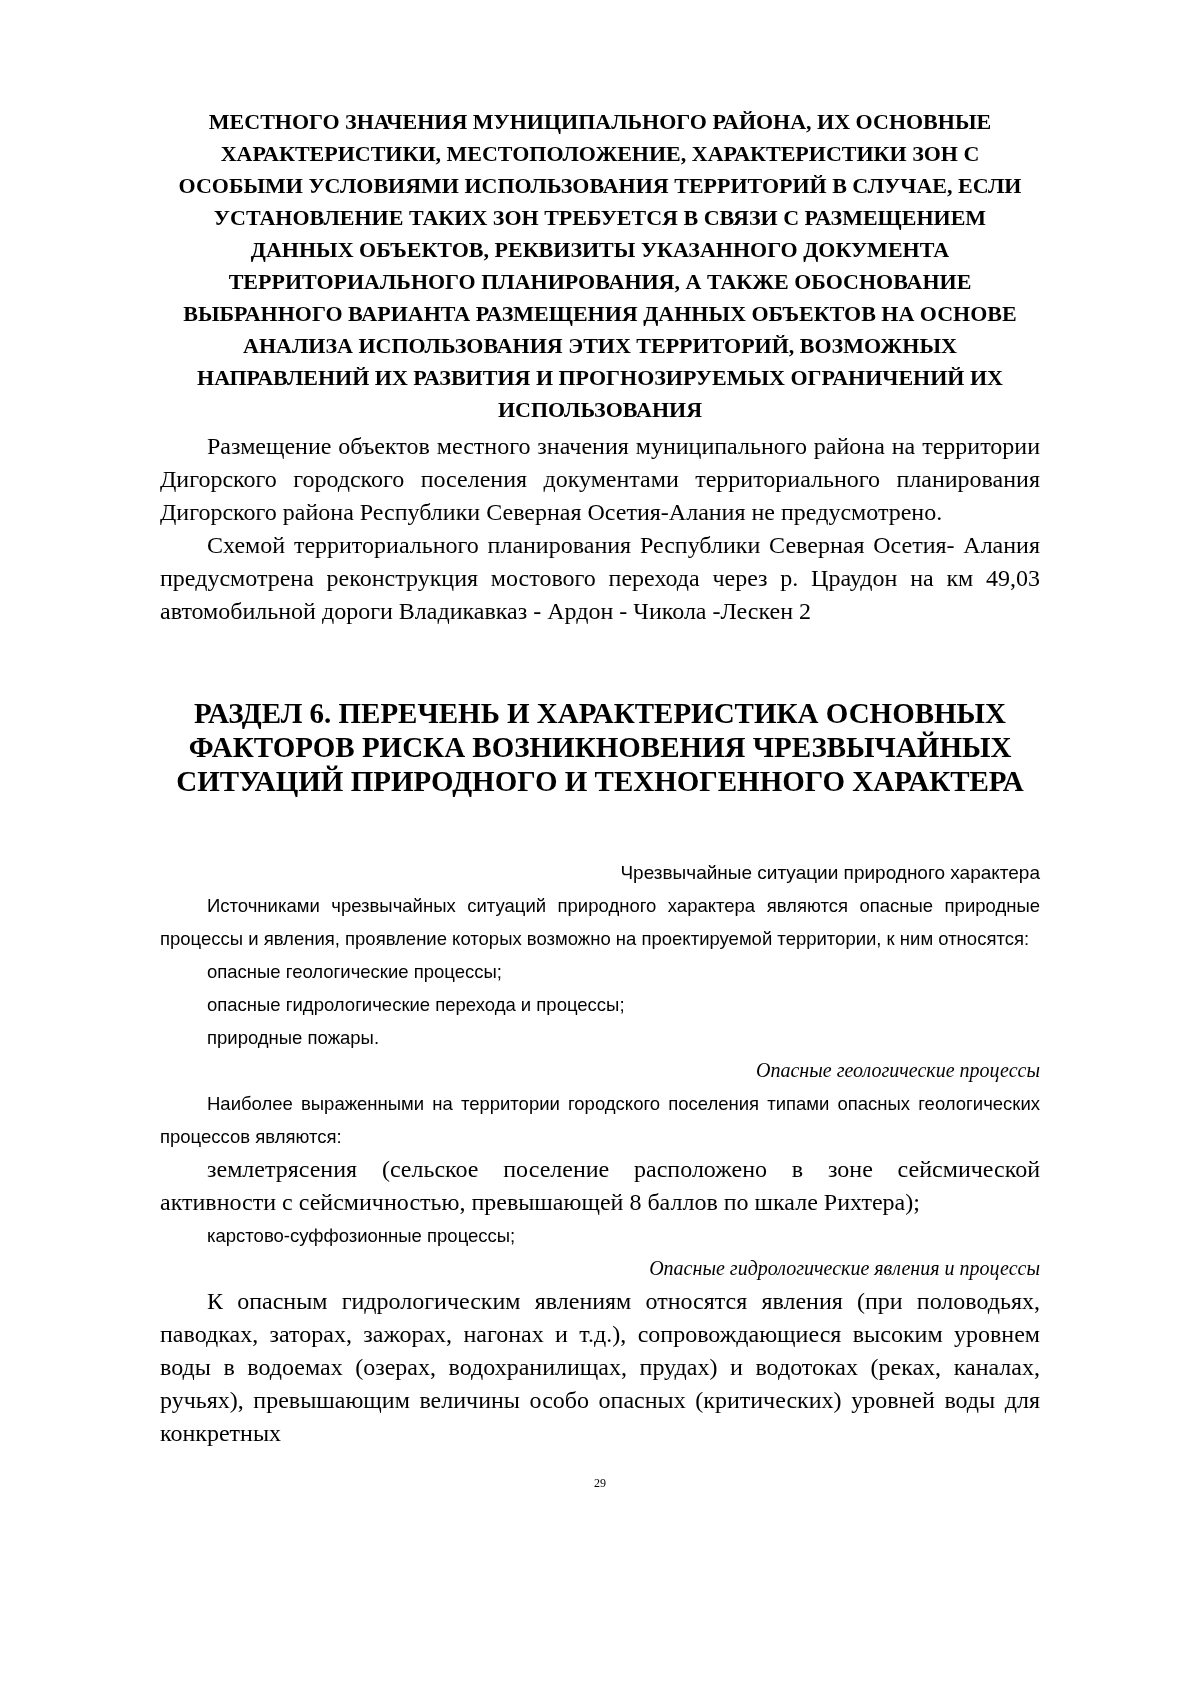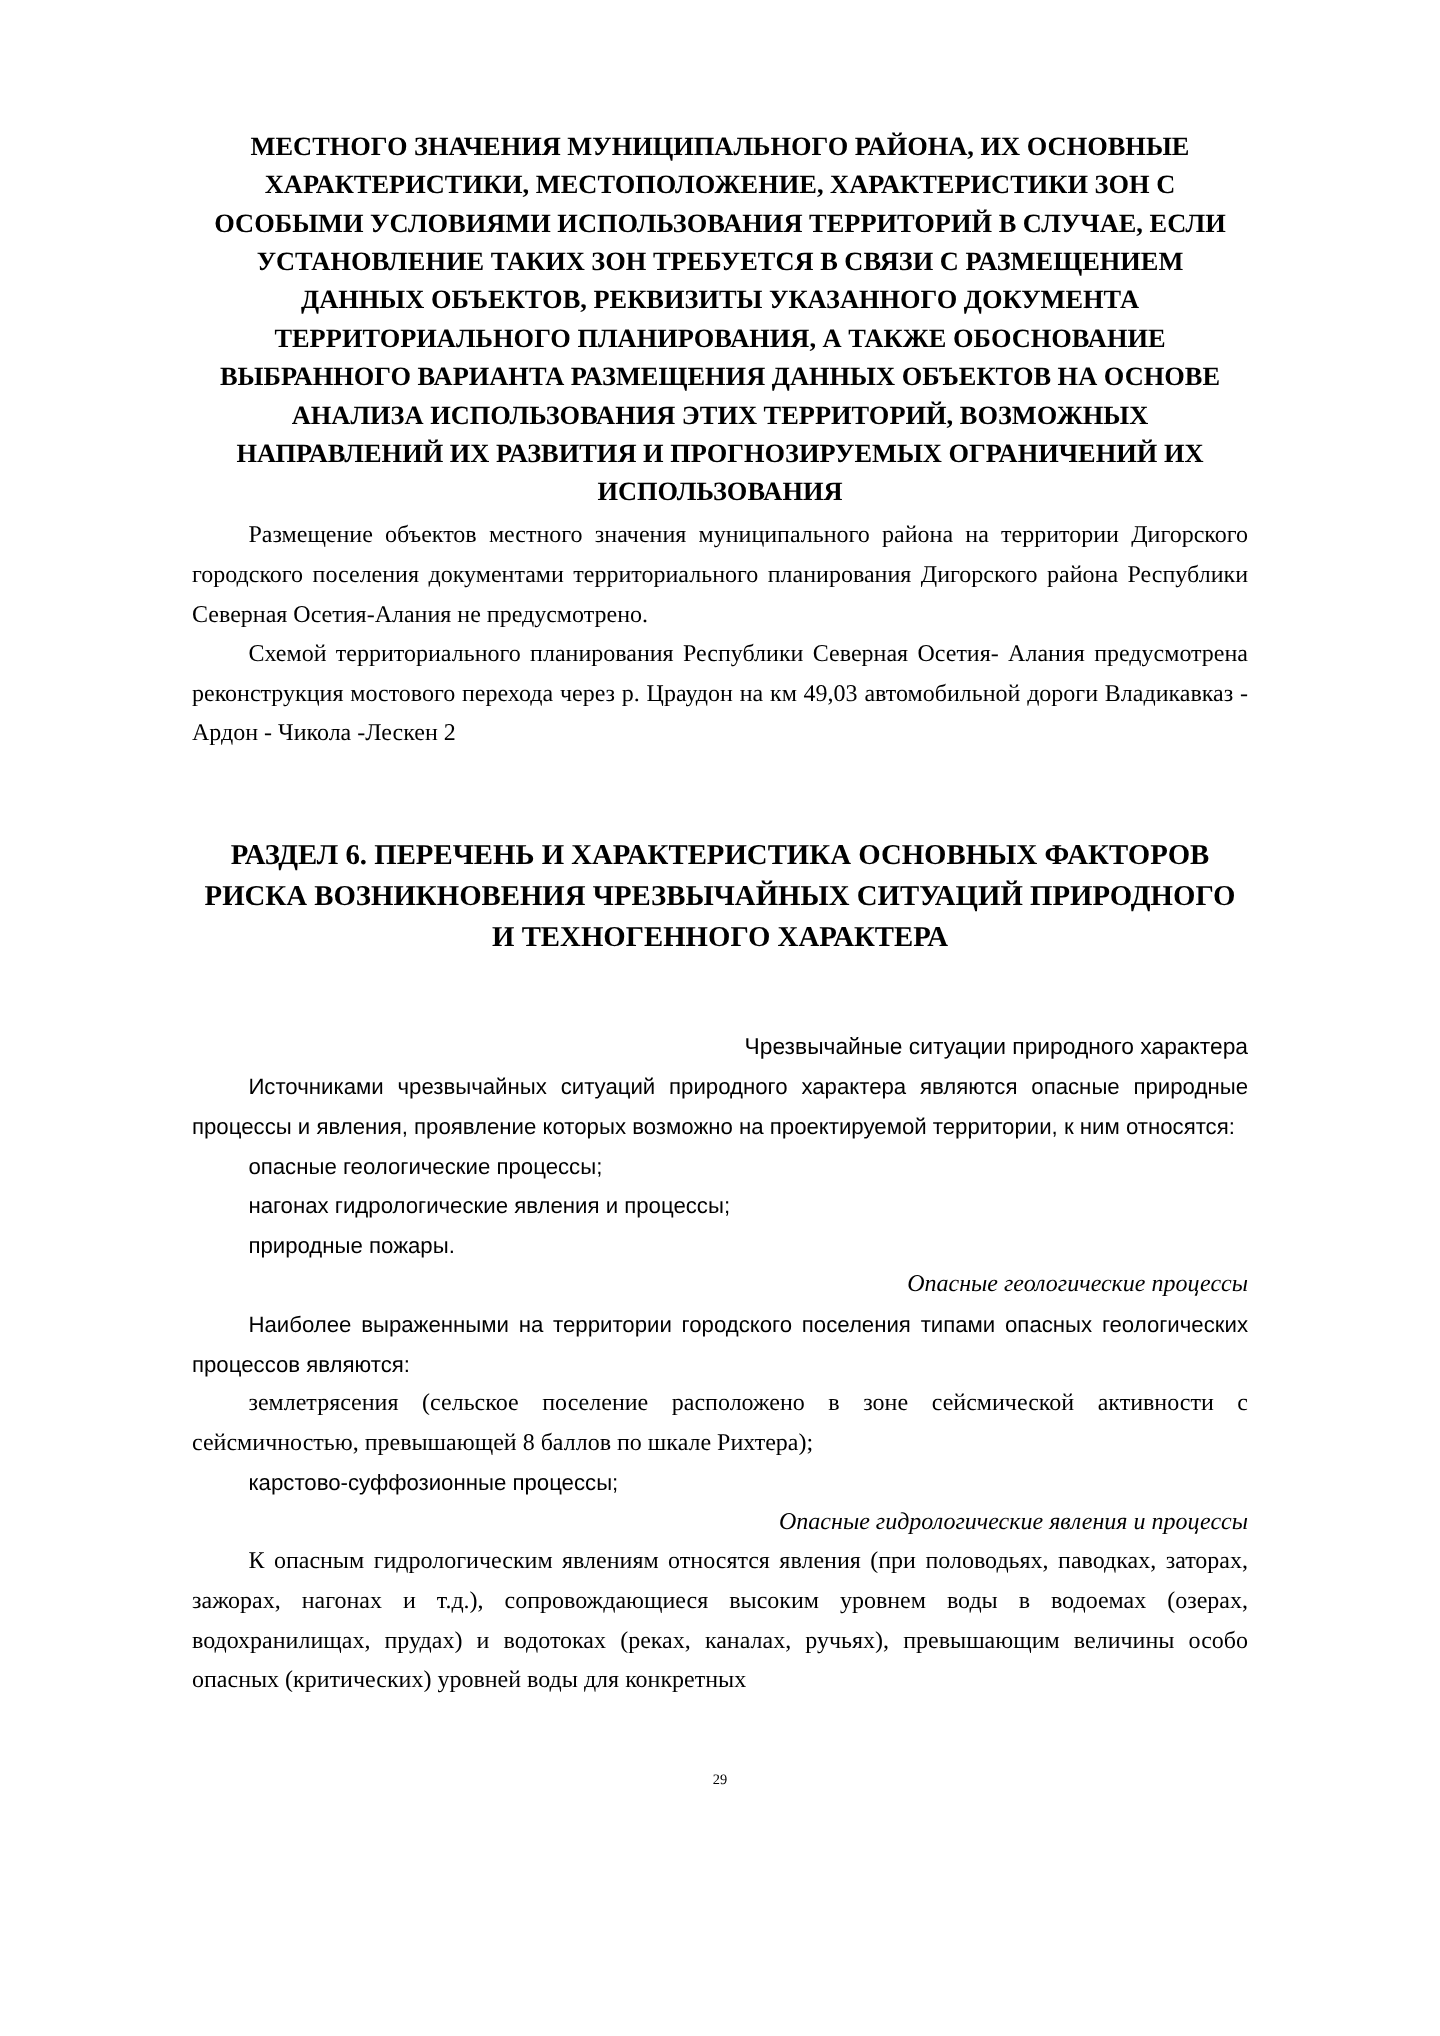--- a/index.html
+++ b/index.html
@@ -19,30 +19,30 @@
 
   .doc-title {
     font-family: "Liberation Serif", serif;
     font-size: 22px;
     line-height: 32px;
     font-weight: bold;
     text-align: center;
     margin-bottom: 4px;
   }
   .body-p {
-    font-size: 20px;
+    font-size: 24px;
     line-height: 33px;
     text-align: justify;
     text-indent: 47px;
   }
   .body-p.sans { font-size: 18.5px; }
 
   .section-heading {
     font-family: "Liberation Serif", serif;
-    font-size: 24px;
+    font-size: 29px;
     line-height: 34px;
     font-weight: bold;
     text-align: center;
     margin-top: 68px;
   }
   .sub-heading {
     font-size: 19px;
     line-height: 33px;
     font-weight: normal;
     text-align: right;
@@ -77,21 +77,21 @@
   <p class="body-p">Схемой территориального планирования Республики Северная Осетия- Алания предусмотрена реконструкция мостового перехода через р. Цраудон на км 49,03 автомобильной дороги Владикавказ - Ардон - Чикола -Лескен 2</p>
 
   <h2 class="section-heading">РАЗДЕЛ 6. ПЕРЕЧЕНЬ И ХАРАКТЕРИСТИКА ОСНОВНЫХ ФАКТОРОВ РИСКА ВОЗНИКНОВЕНИЯ ЧРЕЗВЫЧАЙНЫХ СИТУАЦИЙ ПРИРОДНОГО И ТЕХНОГЕННОГО ХАРАКТЕРА</h2>
 
   <h3 class="sub-heading sans">Чрезвычайные ситуации природного характера</h3>
 
   <p class="body-p sans">Источниками чрезвычайных ситуаций природного характера являются опасные природные процессы и явления, проявление которых возможно на проектируемой территории, к ним относятся:</p>
 
   <p class="body-p sans">опасные геологические процессы;</p>
 
-  <p class="body-p sans">нагонах гидрологические явления и процессы;</p>
+  <p class="body-p sans">опасные гидрологические перехода и процессы;</p>
 
 
   <p class="body-p sans">природные пожары.</p>
 
   <div class="italic-heading">Опасные геологические процессы</div>
 
   <p class="body-p sans">Наиболее выраженными на территории городского поселения типами опасных геологических процессов являются:</p>
 
   <p class="body-p">землетрясения (сельское поселение расположено в зоне сейсмической активности с сейсмичностью, превышающей 8 баллов по шкале Рихтера);</p>
 

